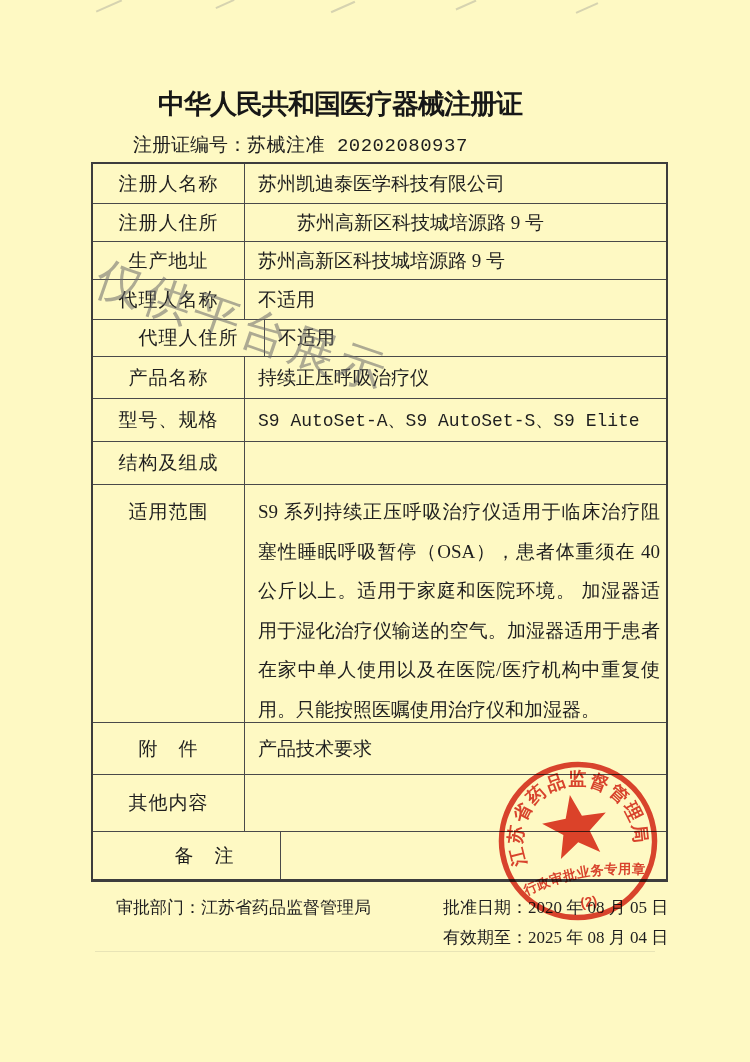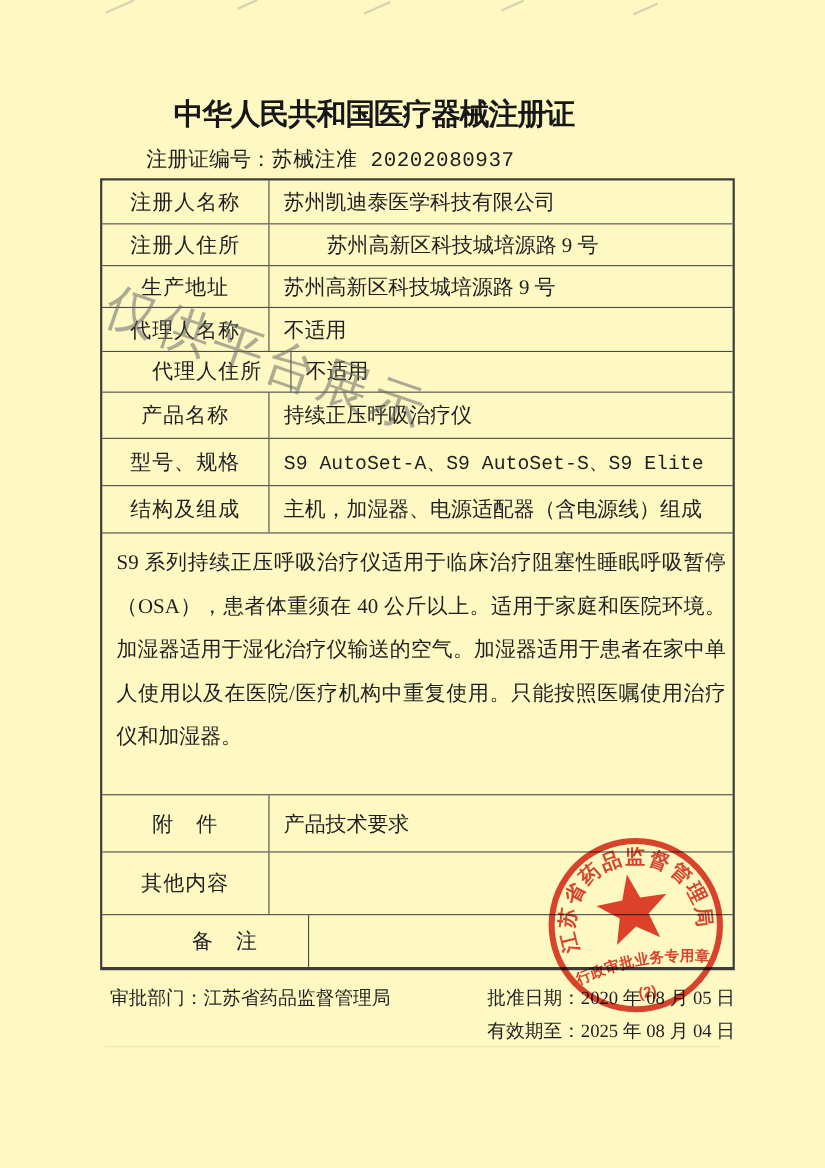--- a/index.html
+++ b/index.html
@@ -112,21 +112,21 @@
     position: absolute;
     left: 493px; top: 756px;
     width: 170px; height: 170px;
     z-index: 6;
     mix-blend-mode: multiply;
     opacity: 0.93;
     pointer-events: none;
   }
 
   .footer-line { position: absolute; font-size: 17px; white-space: nowrap; }
-  .fl-dept { left: 100px; top: 896px; }
+  .fl-dept { left: 116px; top: 896px; }
   .fl-date { left: 443px; top: 896px; }
   .fl-valid { left: 443px; top: 926px; }
 </style>
 </head>
 <body>
 
 <div class="page">
 
   <div class="artifact" style="left:95px;top:5px;width:28px;"></div>
   <div class="artifact" style="left:215px;top:3px;width:20px;"></div>
@@ -164,23 +164,23 @@
     <div class="row row--h6">
       <div class="cell-label">产品名称</div>
       <div class="cell-value">持续正压呼吸治疗仪</div>
     </div>
     <div class="row row--h7">
       <div class="cell-label">型号、规格</div>
       <div class="cell-value mono-value">S9 AutoSet-A、S9 AutoSet-S、S9 Elite</div>
     </div>
     <div class="row row--h8">
       <div class="cell-label">结构及组成</div>
-      <div class="cell-value">主机，加湿器、电源适配器（含电源线）组成</div>
     </div>
     <div class="row row--h9">
+      <div class="cell-label">适用范围</div>
       <div class="cell-value">S9 系列持续正压呼吸治疗仪适用于临床治疗阻塞性睡眠呼吸暂停（OSA），患者体重须在 40 公斤以上。适用于家庭和医院环境。 加湿器适用于湿化治疗仪输送的空气。加湿器适用于患者在家中单人使用以及在医院/医疗机构中重复使用。只能按照医嘱使用治疗仪和加湿器。</div>
     </div>
     <div class="row row--h10">
       <div class="cell-label">附　件</div>
       <div class="cell-value">产品技术要求</div>
     </div>
     <div class="row row--h11">
       <div class="cell-label">其他内容</div>
       <div class="cell-value"></div>
     </div>

